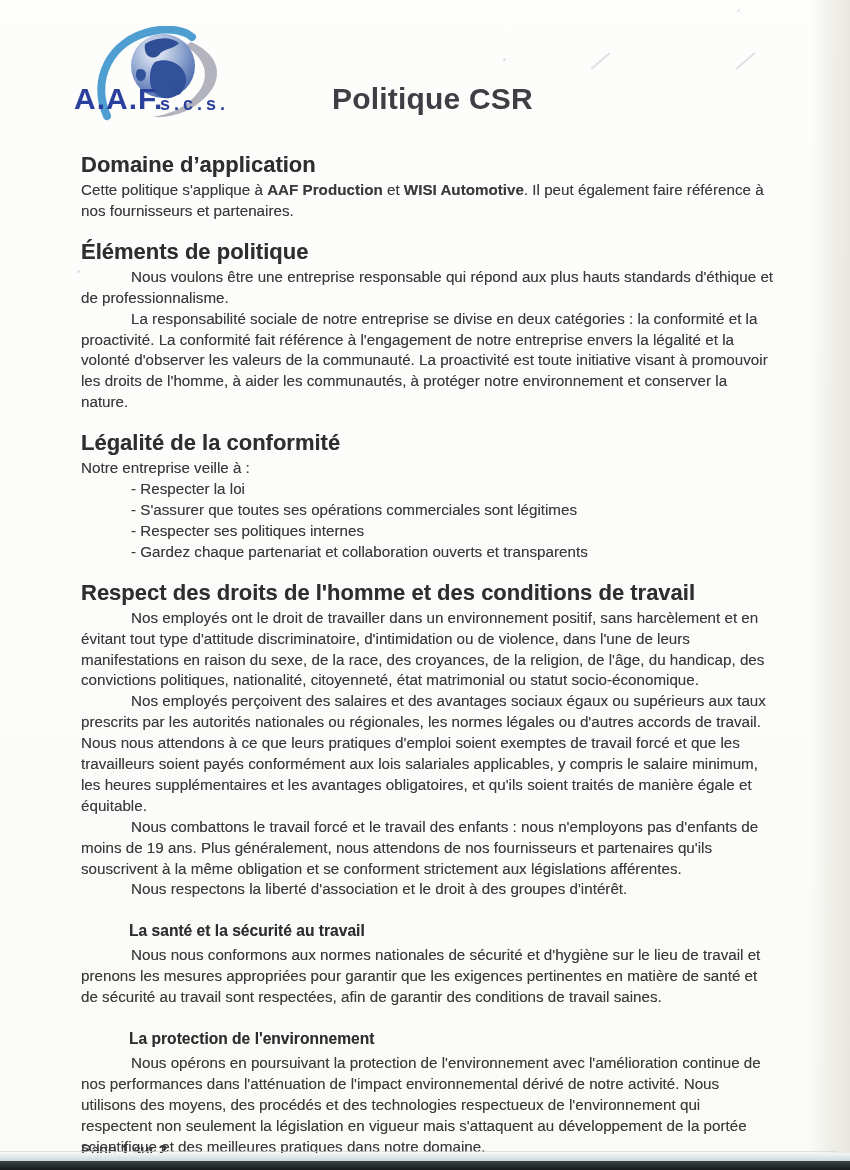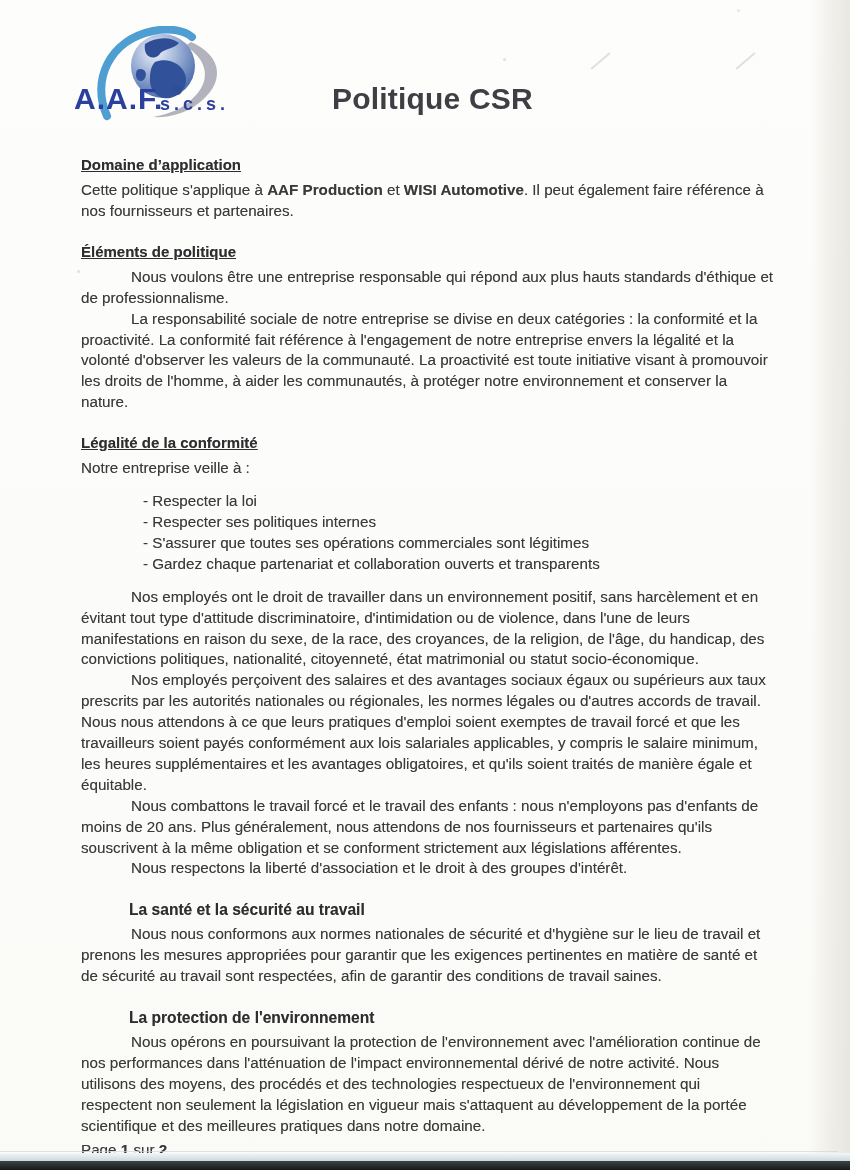--- a/index.html
+++ b/index.html
@@ -33,26 +33,26 @@
                   font-size:18px; font-weight:600; letter-spacing:4px; }
 
   
   .doc-title { position:absolute; left:332px; top:82px; font-size:30px; font-weight:700;
                color:#3e3e44; letter-spacing:0.2px; }
 
   
   .doc { position:absolute; left:81px; top:155px; width:694px;
          font-size:15.2px; line-height:20.9px; color:#3a3a3a;
          text-shadow:0 0 0.4px rgba(58,58,58,.45); }
-  .h   { font-size:15px; line-height:19px; font-weight:700; color:#2e2e30; margin:20px 0 6px;text-decoration:underline; }
+  .h   { font-size:22px; line-height:19px; font-weight:700; color:#2e2e30; margin:20px 0 6px; }
   .doc .h:first-child { margin-top:0; }
   .sub { font-size:15.6px; line-height:19px; font-weight:700; color:#2e2e30; margin:21px 0 5px 48px; }
   .para { margin:0; }
   .para.ind { text-indent:50px; }
-  .list { margin:12px; }
+  .list { margin:0; }
   .list .li { padding-left:50px; }
   .b { font-weight:700; }
 
   
   .footer { position:absolute; left:81px; top:1094px; font-size:15.2px; color:#3a3a3a;
             text-shadow:0 0 0.4px rgba(58,58,58,.45);margin-top:47px; }
 </style>
 </head>
 <body>
 
@@ -88,27 +88,28 @@
   <div class="doc">
       <div class="h">Domaine d’application</div>
       <div class="para"><span>Cette politique s'applique à </span><span class="b">AAF Production</span><span> et </span><span class="b">WISI Automotive</span><span>. Il peut également faire référence à nos fournisseurs et partenaires.</span></div>
       <div class="h">Éléments de politique</div>
       <div class="para ind"><span>Nous voulons être une entreprise responsable qui répond aux plus hauts standards d'éthique et de professionnalisme.</span></div>
       <div class="para ind"><span>La responsabilité sociale de notre entreprise se divise en deux catégories : la conformité et la proactivité. La conformité fait référence à l'engagement de notre entreprise envers la légalité et la volonté d'observer les valeurs de la communauté. La proactivité est toute initiative visant à promouvoir les droits de l'homme, à aider les communautés, à protéger notre environnement et conserver la nature.</span></div>
       <div class="h">Légalité de la conformité</div>
       <div class="para"><span>Notre entreprise veille à :</span></div>
       <div class="list">
         <div class="li">- Respecter la loi</div>
+        <div class="li">- S'assurer que toutes ses opérations commerciales sont légitimes</div>
         <div class="li">- Respecter ses politiques internes</div>
-        <div class="li">- S'assurer que toutes ses opérations commerciales sont légitimes</div>
         <div class="li">- Gardez chaque partenariat et collaboration ouverts et transparents</div>
       </div>
+      <div class="h">Respect des droits de l'homme et des conditions de travail</div>
       <div class="para ind"><span>Nos employés ont le droit de travailler dans un environnement positif, sans harcèlement et en évitant tout type d'attitude discriminatoire, d'intimidation ou de violence, dans l'une de leurs manifestations en raison du sexe, de la race, des croyances, de la religion, de l'âge, du handicap, des convictions politiques, nationalité, citoyenneté, état matrimonial ou statut socio-économique.</span></div>
       <div class="para ind"><span>Nos employés perçoivent des salaires et des avantages sociaux égaux ou supérieurs aux taux prescrits par les autorités nationales ou régionales, les normes légales ou d'autres accords de travail. Nous nous attendons à ce que leurs pratiques d'emploi soient exemptes de travail forcé et que les travailleurs soient payés conformément aux lois salariales applicables, y compris le salaire minimum, les heures supplémentaires et les avantages obligatoires, et qu'ils soient traités de manière égale et équitable.</span></div>
-      <div class="para ind"><span>Nous combattons le travail forcé et le travail des enfants : nous n'employons pas d'enfants de moins de 20 ans. Plus généralement, nous attendons de nos fournisseurs et partenaires qu'ils souscrivent à la même obligation et se conforment strictement aux législations afférentes.</span></div>
+      <div class="para ind"><span>Nous combattons le travail forcé et le travail des enfants : nous n'employons pas d'enfants de moins de 19 ans. Plus généralement, nous attendons de nos fournisseurs et partenaires qu'ils souscrivent à la même obligation et se conforment strictement aux législations afférentes.</span></div>
       <div class="para ind"><span>Nous respectons la liberté d'association et le droit à des groupes d'intérêt.</span></div>
       <div class="sub">La santé et la sécurité au travail</div>
       <div class="para ind"><span>Nous nous conformons aux normes nationales de sécurité et d'hygiène sur le lieu de travail et prenons les mesures appropriées pour garantir que les exigences pertinentes en matière de santé et de sécurité au travail sont respectées, afin de garantir des conditions de travail saines.</span></div>
       <div class="sub">La protection de l'environnement</div>
       <div class="para ind"><span>Nous opérons en poursuivant la protection de l'environnement avec l'amélioration continue de nos performances dans l'atténuation de l'impact environnemental dérivé de notre activité. Nous utilisons des moyens, des procédés et des technologies respectueux de l'environnement qui respectent non seulement la législation en vigueur mais s'attaquent au développement de la portée scientifique et des meilleures pratiques dans notre domaine.</span></div>
     </div>
 
   <div class="footer"><span>Page </span><span class="b">1</span><span> sur </span><span class="b">2</span></div>
 
   <div class="scratch s1"></div>

